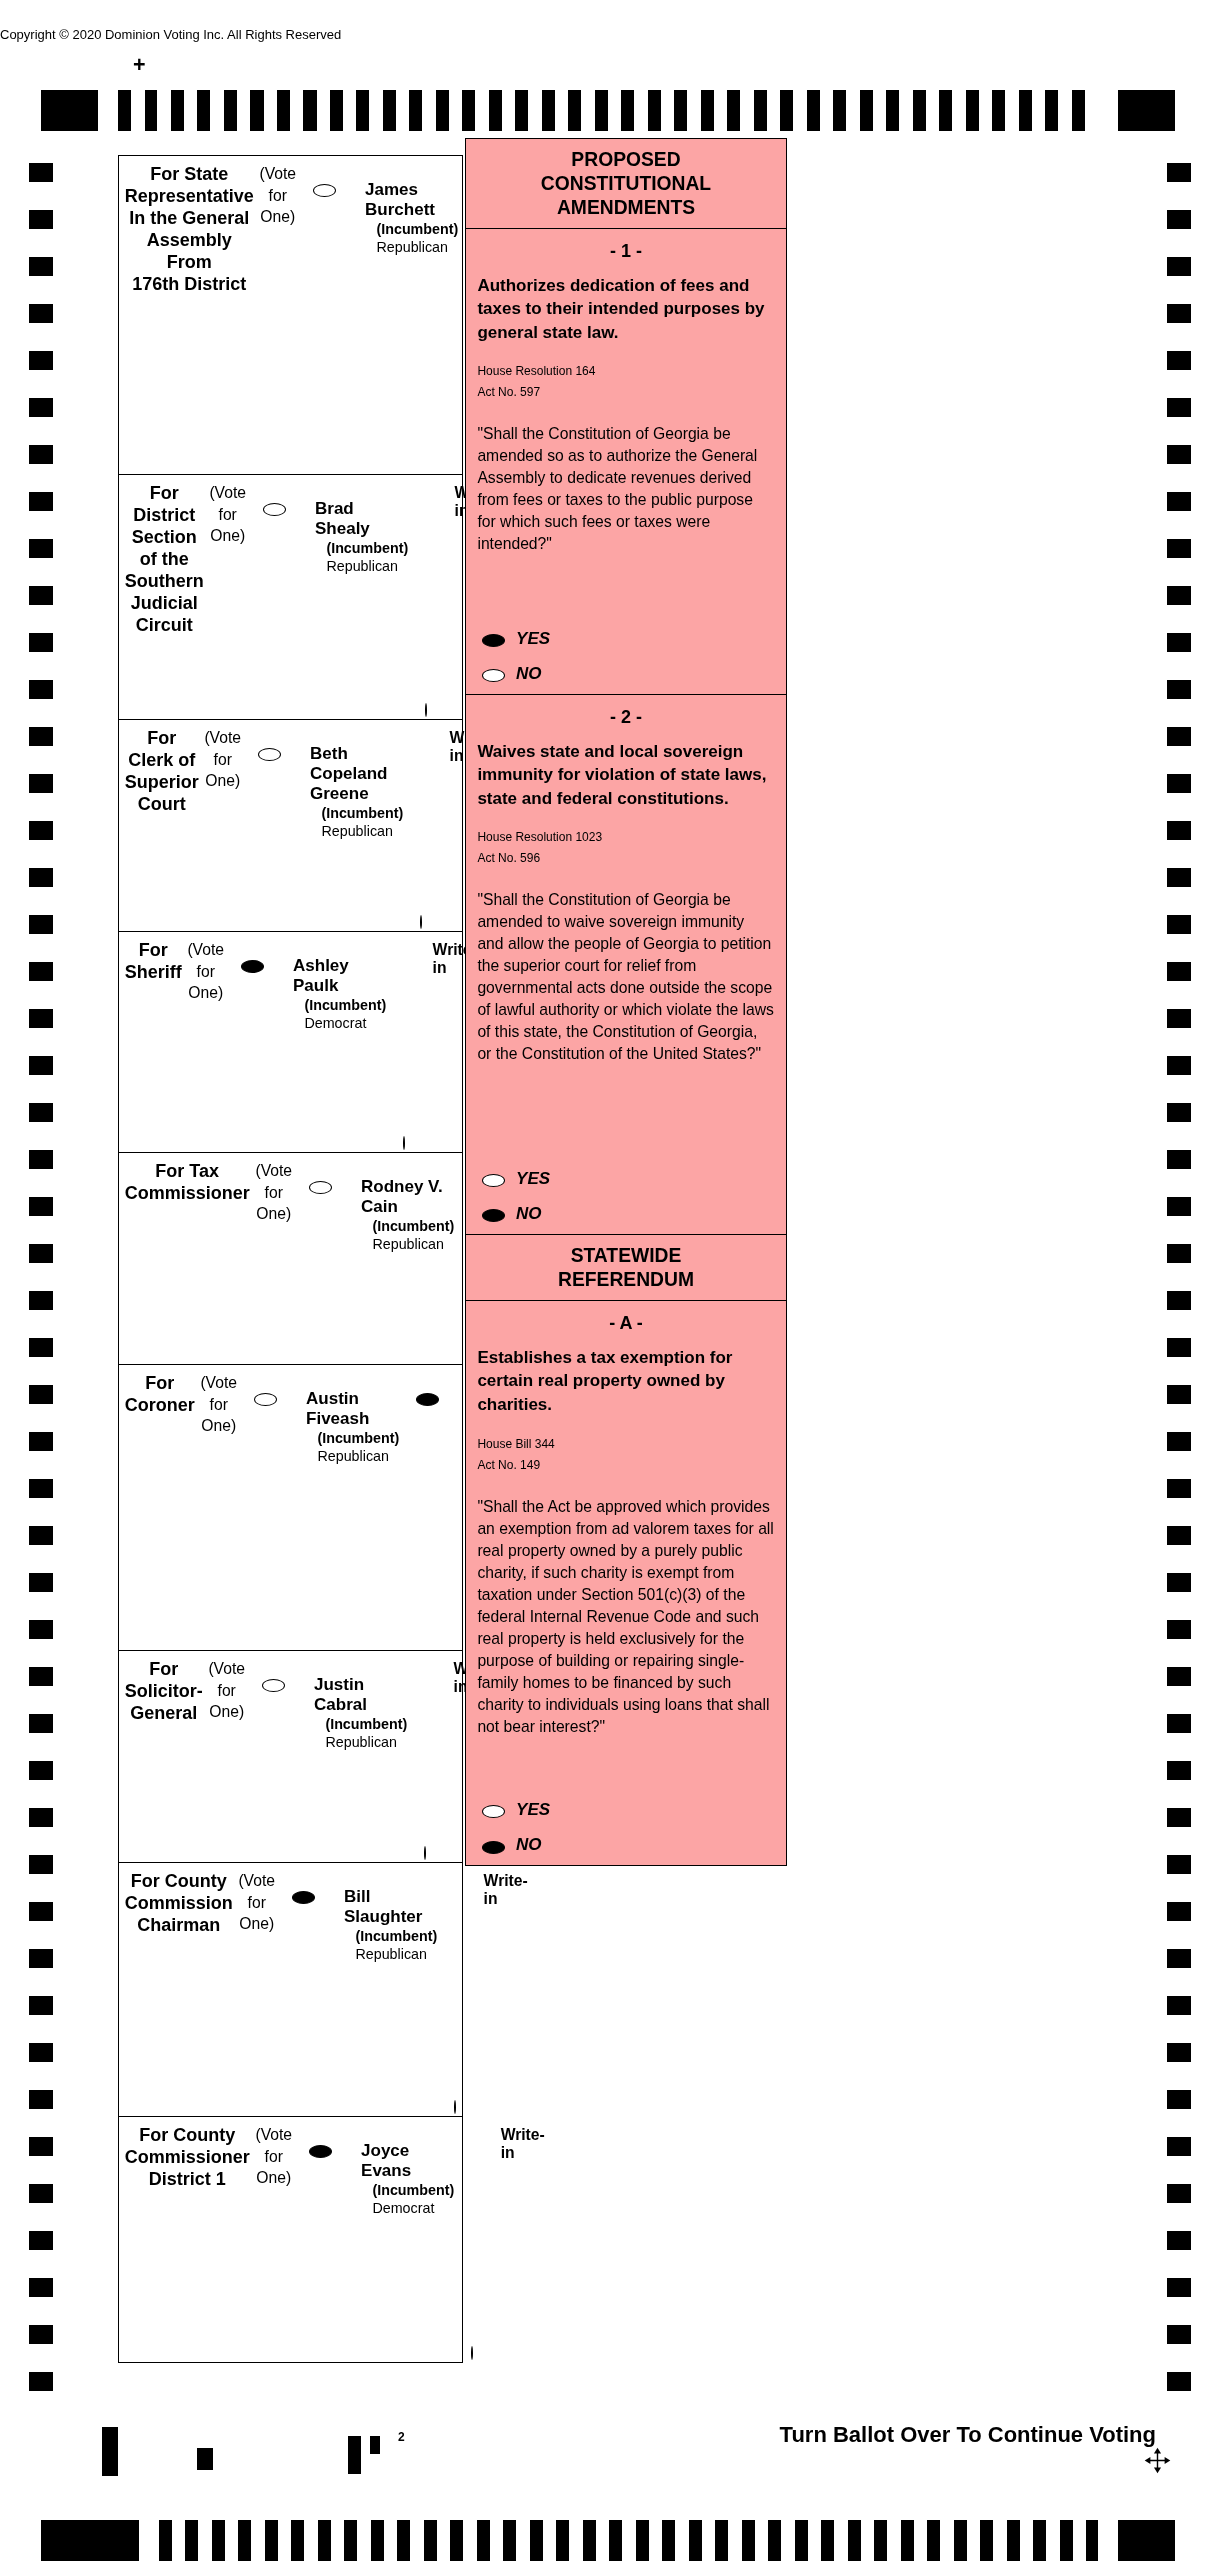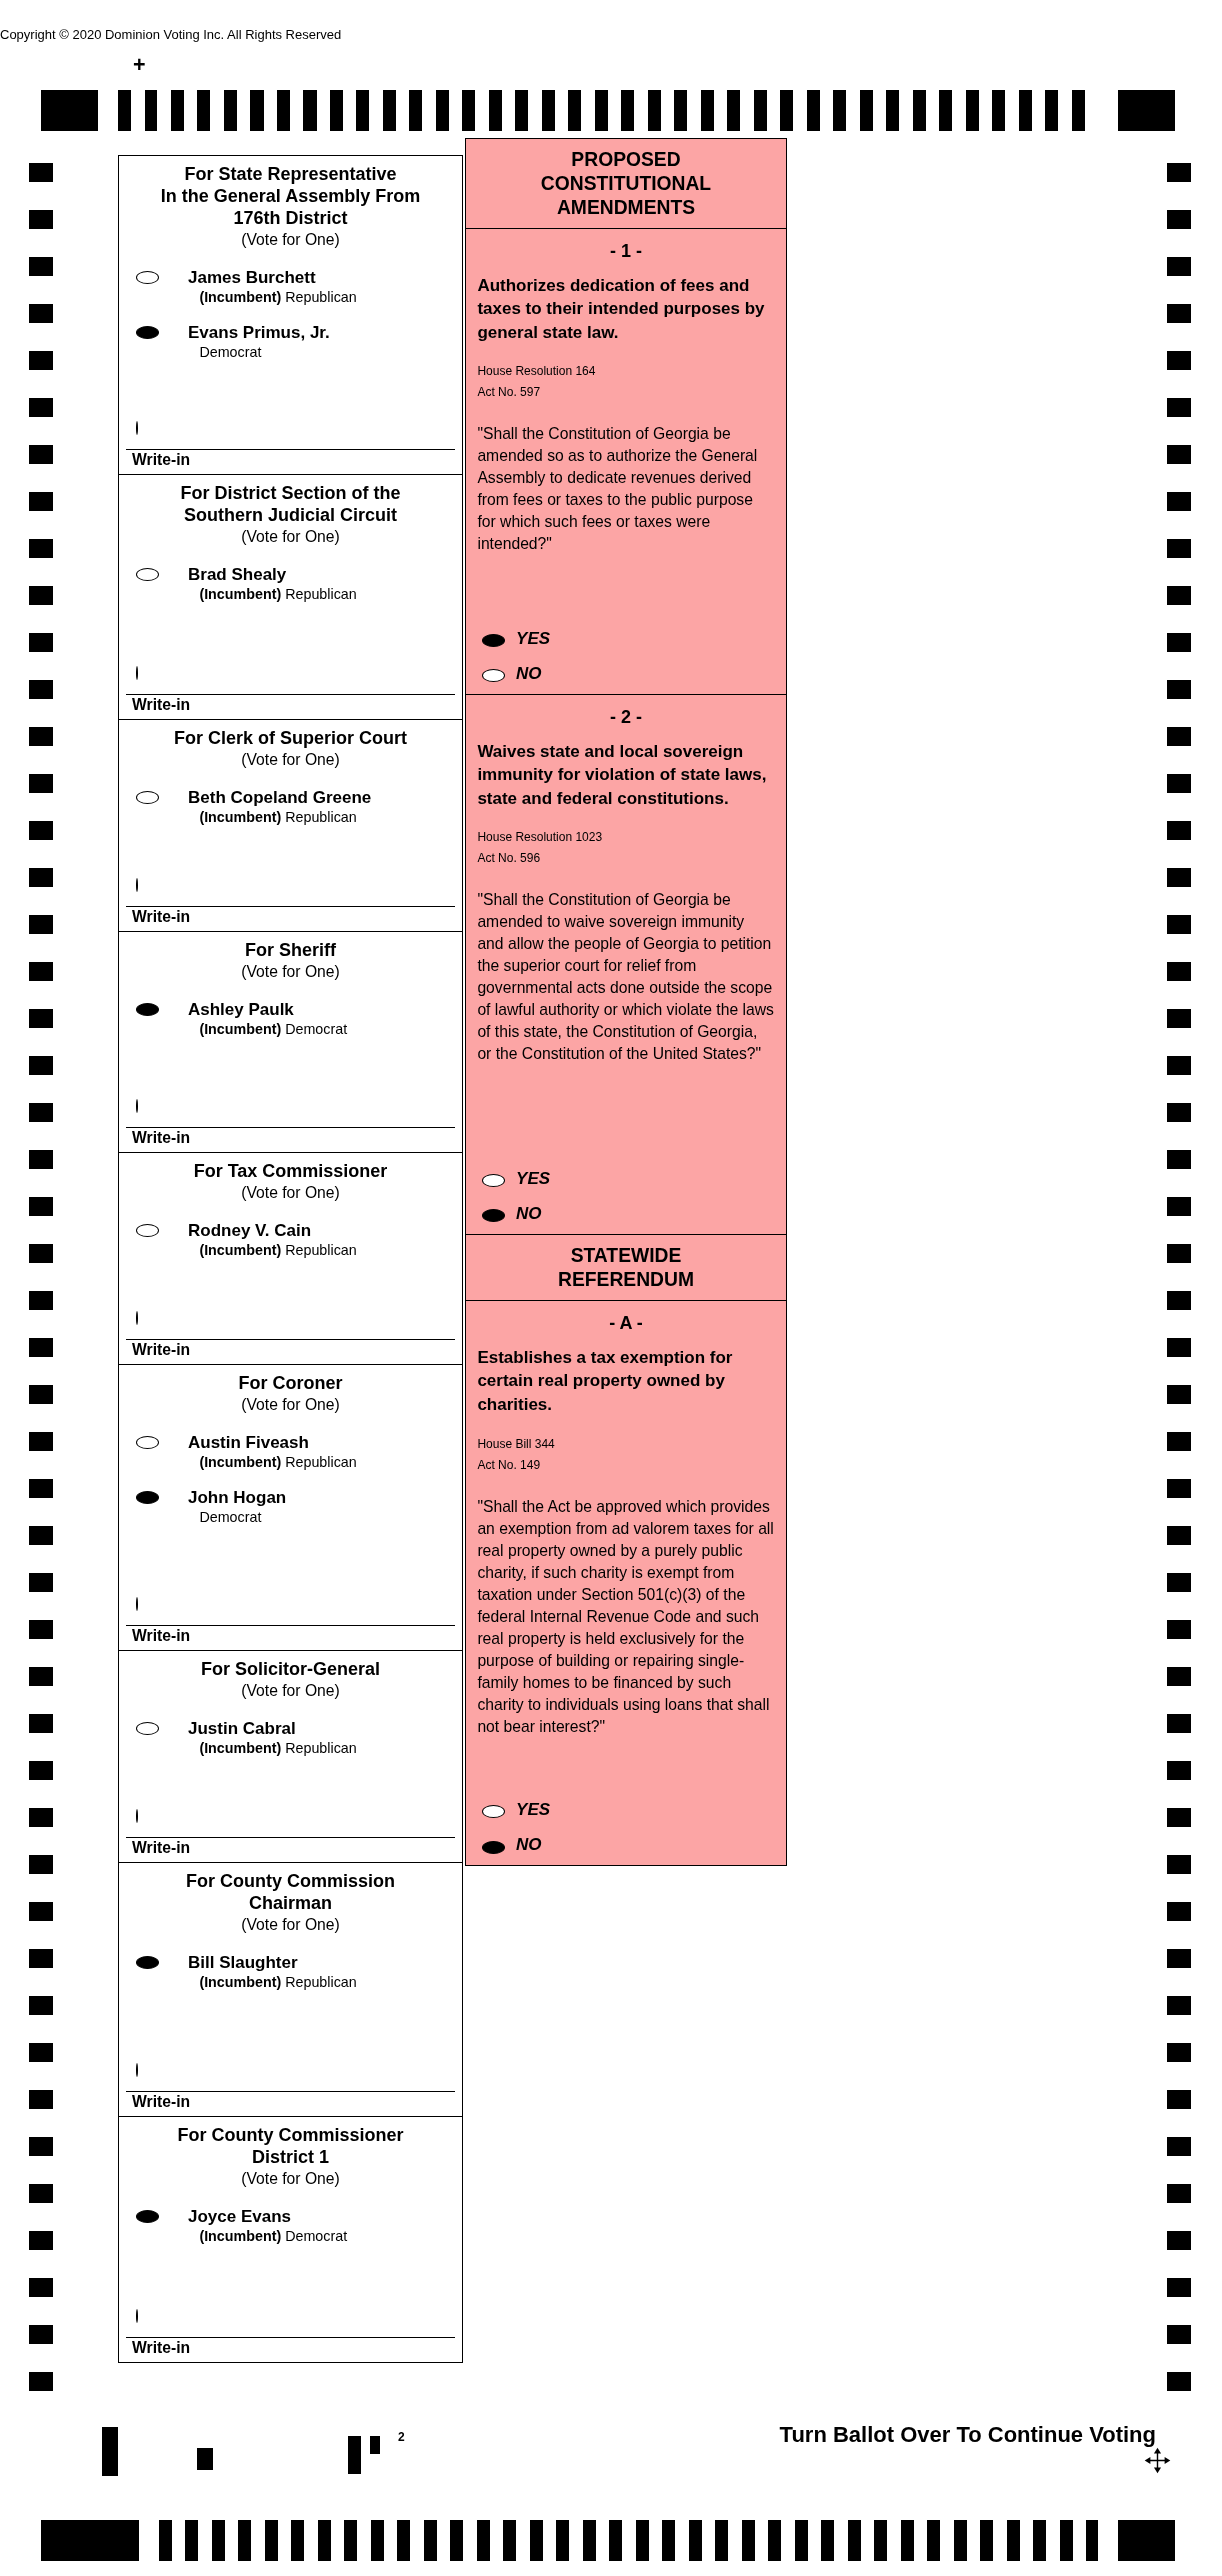--- a/index.html
+++ b/index.html
@@ -21,21 +21,21 @@
           background:repeating-linear-gradient(180deg,#000 0 18.6px,transparent 18.6px 47px); }
   #marks-left  { left:29px;  top:163px; height:2253px; }
   #marks-right { left:1167px; top:163px; height:2253px; }
 
   
   #col-left  { left:118px; top:155px; width:345px; border:1.4px solid #000; background:#fff; }
   #col-right { left:465px; top:138px; width:322px; border:1.4px solid #000; background:#fca5a5; }
 
   
   .contest { border-bottom:1.4px solid #000; padding:7.2px 0 2.9px;
-             display:flex; flex-direction:column; }
+             display:flex; flex-direction:row; }
   .contest:last-child { border-bottom:none; }
   .c-title { text-align:center; font-weight:bold; font-size:18px; line-height:22px; padding:0 5.7px; }
   .c-instr { text-align:center; font-size:15.7px; line-height:21.5px; }
   .row { display:flex; align-items:flex-start; margin:17px 0 0 17px; }
   .oval { flex:0 0 auto; width:23px; height:13px; border:1.4px solid #000; border-radius:50%;
           background:#fff; margin-top:3.6px; }
   .oval.filled { background:#000; }
   .cand-text { margin-left:29px; }
   .cand-name { font-weight:bold; font-size:17px; line-height:20px; }
   .cand-aff  { font-size:14.3px; line-height:18px; margin-left:11.4px; }

